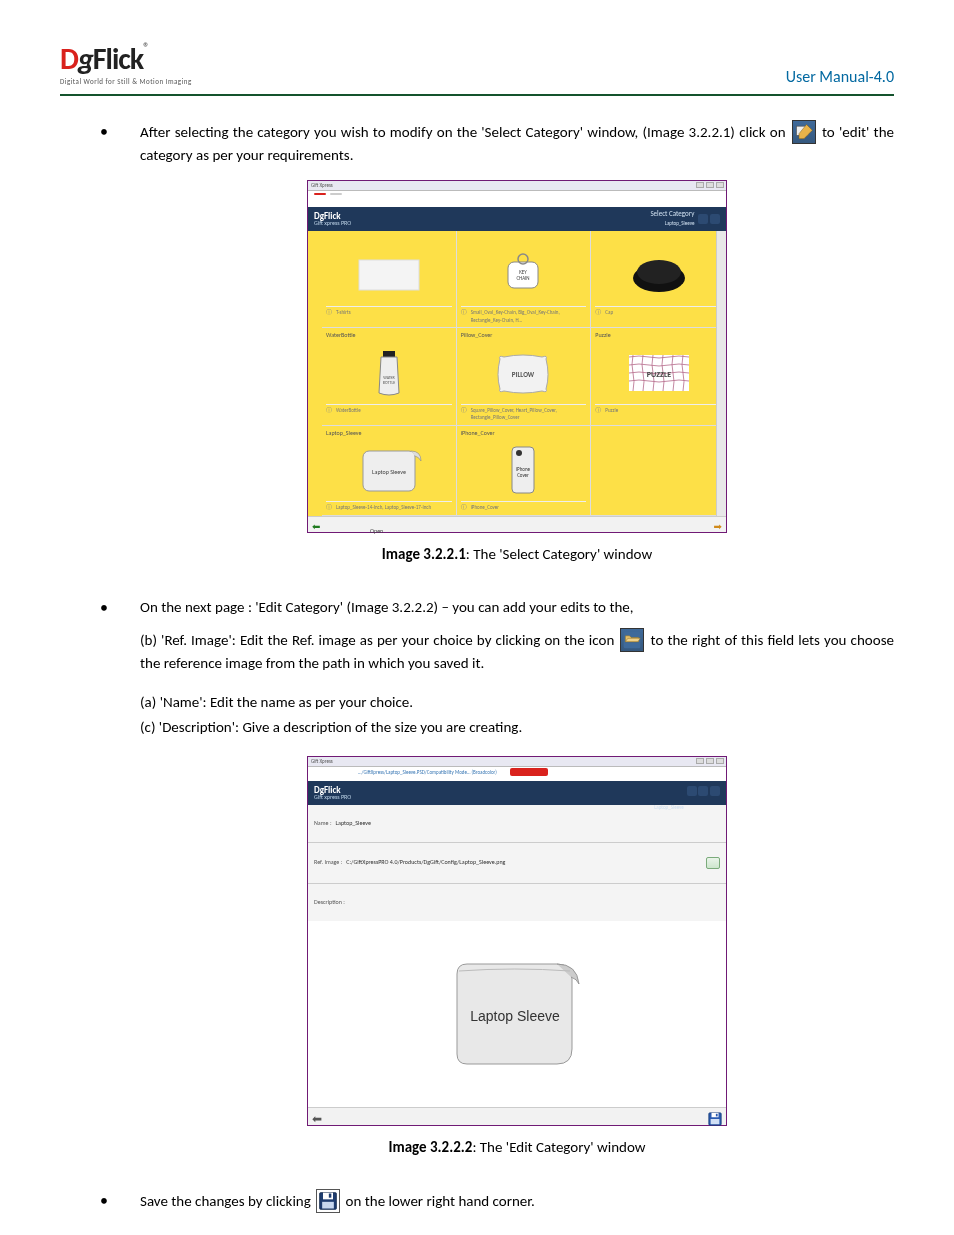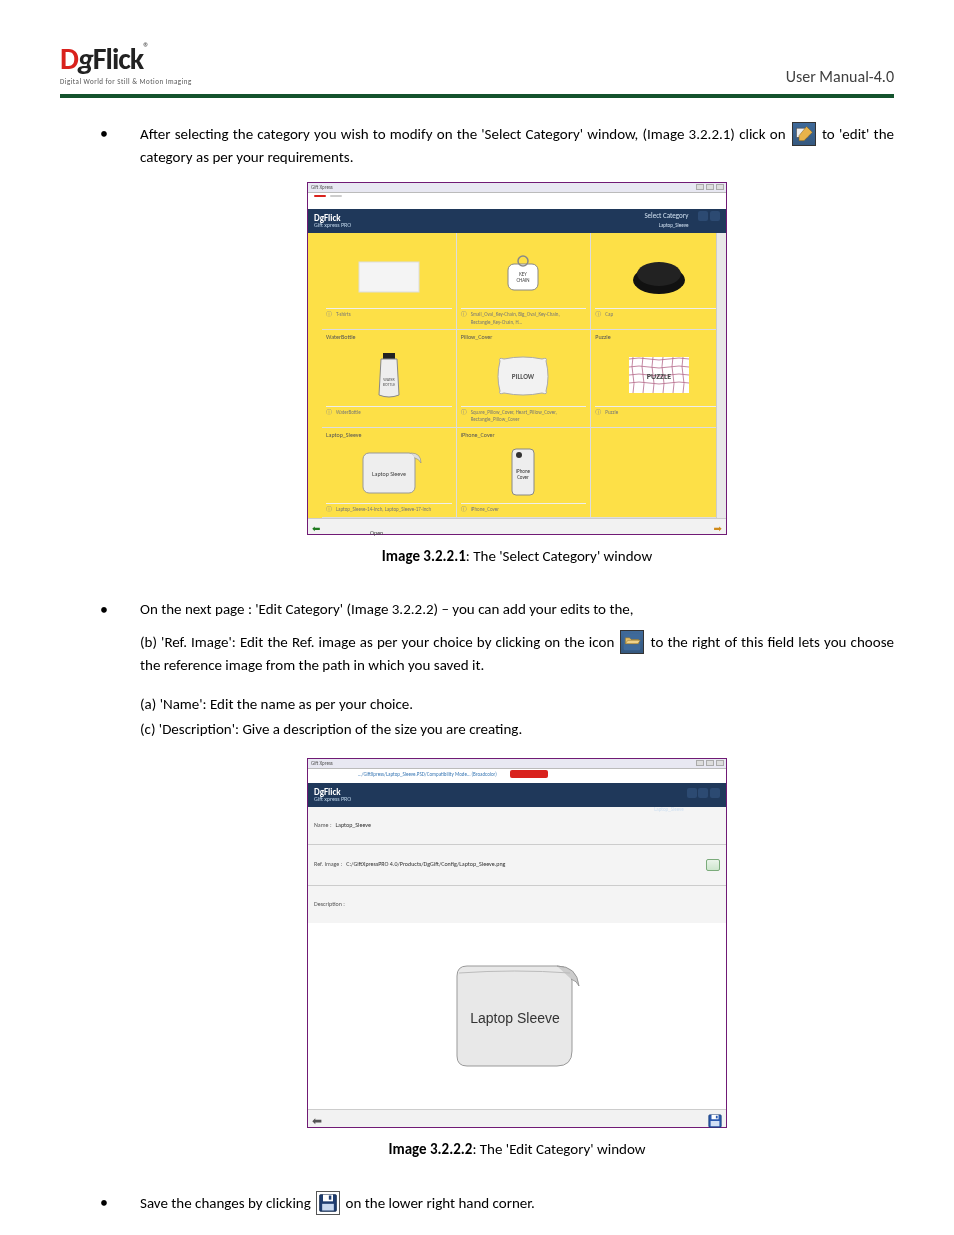--- a/index.html
+++ b/index.html
@@ -9,32 +9,32 @@
     width: 954px;
     margin: 0 auto;
     padding: 40px 60px 60px 60px;
     color: #000;
     font-size: 15px;
   }
   .header {
     display: flex;
     justify-content: space-between;
     align-items: flex-end;
-    border-bottom: 4px solid #14532d;
+    border-bottom: 2px solid #14532d;
     padding-bottom: 8px;
     margin-bottom: 24px;
   }
   .logo { display: flex; flex-direction: column; }
   .logo-main { font-size: 30px; font-weight: 900; letter-spacing: -1px; }
   .logo-d { color: #d9221d; }
   .logo-g { color: #222; font-style: italic; }
   .logo-rest { color: #222; }
   .logo-r { font-size: 12px; color: #666; vertical-align: top; }
   .logo-sub { font-size: 7px; color: #555; letter-spacing: 0.5px; }
-  .manual-ver { color: #404040; font-size: 16px; }
+  .manual-ver { color: #0369a1; font-size: 16px; }
   ul.main-list { list-style: none; margin-left: 40px; }
   ul.main-list > li { position: relative; padding-left: 40px; margin-bottom: 22px; text-align: justify; line-height: 1.55; }
   ul.main-list > li::before {
     content: "•"; position: absolute; left: 0; top: 0; font-size: 16px;
   }
   .inline-icon {
     display: inline-block;
     width: 24px; height: 24px;
     vertical-align: -7px;
     border: 1px solid #333;
@@ -63,21 +63,21 @@
   .ss1 .win-bar .win-ctl { position:absolute; right:2px; top:1px; display:flex; gap:2px;}
   .ss1 .win-bar .win-ctl span{ width:8px;height:6px;background:#ddd;border:1px solid #aaa;display:inline-block;}
   .ss1 .tab-row { position: relative; height:16px; background:#fff;}
   .ss1 .breadcrumb { position:absolute; left:6px; top:2px; display:flex; gap:4px; align-items:center;}
   .ss1 .bc-pill { font-size:5px; padding:1px 6px; border-radius:3px; background:#888; color:#fff;}
   .ss1 .bc-pill.red { background:#d9221d;}
   .ss1 .brand-bar { height: 24px; background: #1f385a; color: #fff; display:flex; align-items:center; justify-content:space-between; padding: 0 6px; }
   .ss1 .brand-left { display:flex; flex-direction:column; line-height:1;}
   .ss1 .brand-left .bl1{ font-size:9px; font-weight:bold;}
   .ss1 .brand-left .bl2{ font-size:6px; color:#bcd2e6;}
-  .ss1 .brand-right { font-size:7px; color:#d0e0f0; text-align:right; display:flex; align-items:flex-start; gap:10px;}
+  .ss1 .brand-right { font-size:7px; color:#d0e0f0; text-align:right; display:flex; align-items:flex-end; gap:4px;}
   .ss1 .brand-right .br-title{ display:flex; flex-direction:column; align-items:flex-end;}
   .ss1 .tool-icons span{ width:10px;height:10px;display:inline-block; background:#2c4a72; border-radius:2px;}
   .ss1 .grid { display: grid; grid-template-columns: repeat(3, 1fr); margin-left: 14px; }
   .ss1 .cell { border-right:1px solid #ddd; border-bottom:1px solid #ddd; padding:2px 4px; position:relative; }
   .ss1 .cell:nth-child(3n){ border-right:none;}
   .ss1 .cell .thumb { height: 62px; display:flex; align-items:center; justify-content:center;}
   .ss1 .cell .cell-title { font-size:6px; color:#555; padding:1px 0;}
   .ss1 .cell .cell-sub { font-size:5px; color:#777; border-top:1px solid #eee; padding:2px 0 1px 10px; position:relative;}
   .ss1 .cell .cell-sub::before { content:"ⓘ"; position:absolute; left:0; top:1px; font-size:6px; color:#888;}
   .ss1 .footer { height:16px; background:#f2f2f2; border-top:1px solid #ccc; position:relative; font-size:6px; color:#444;}

